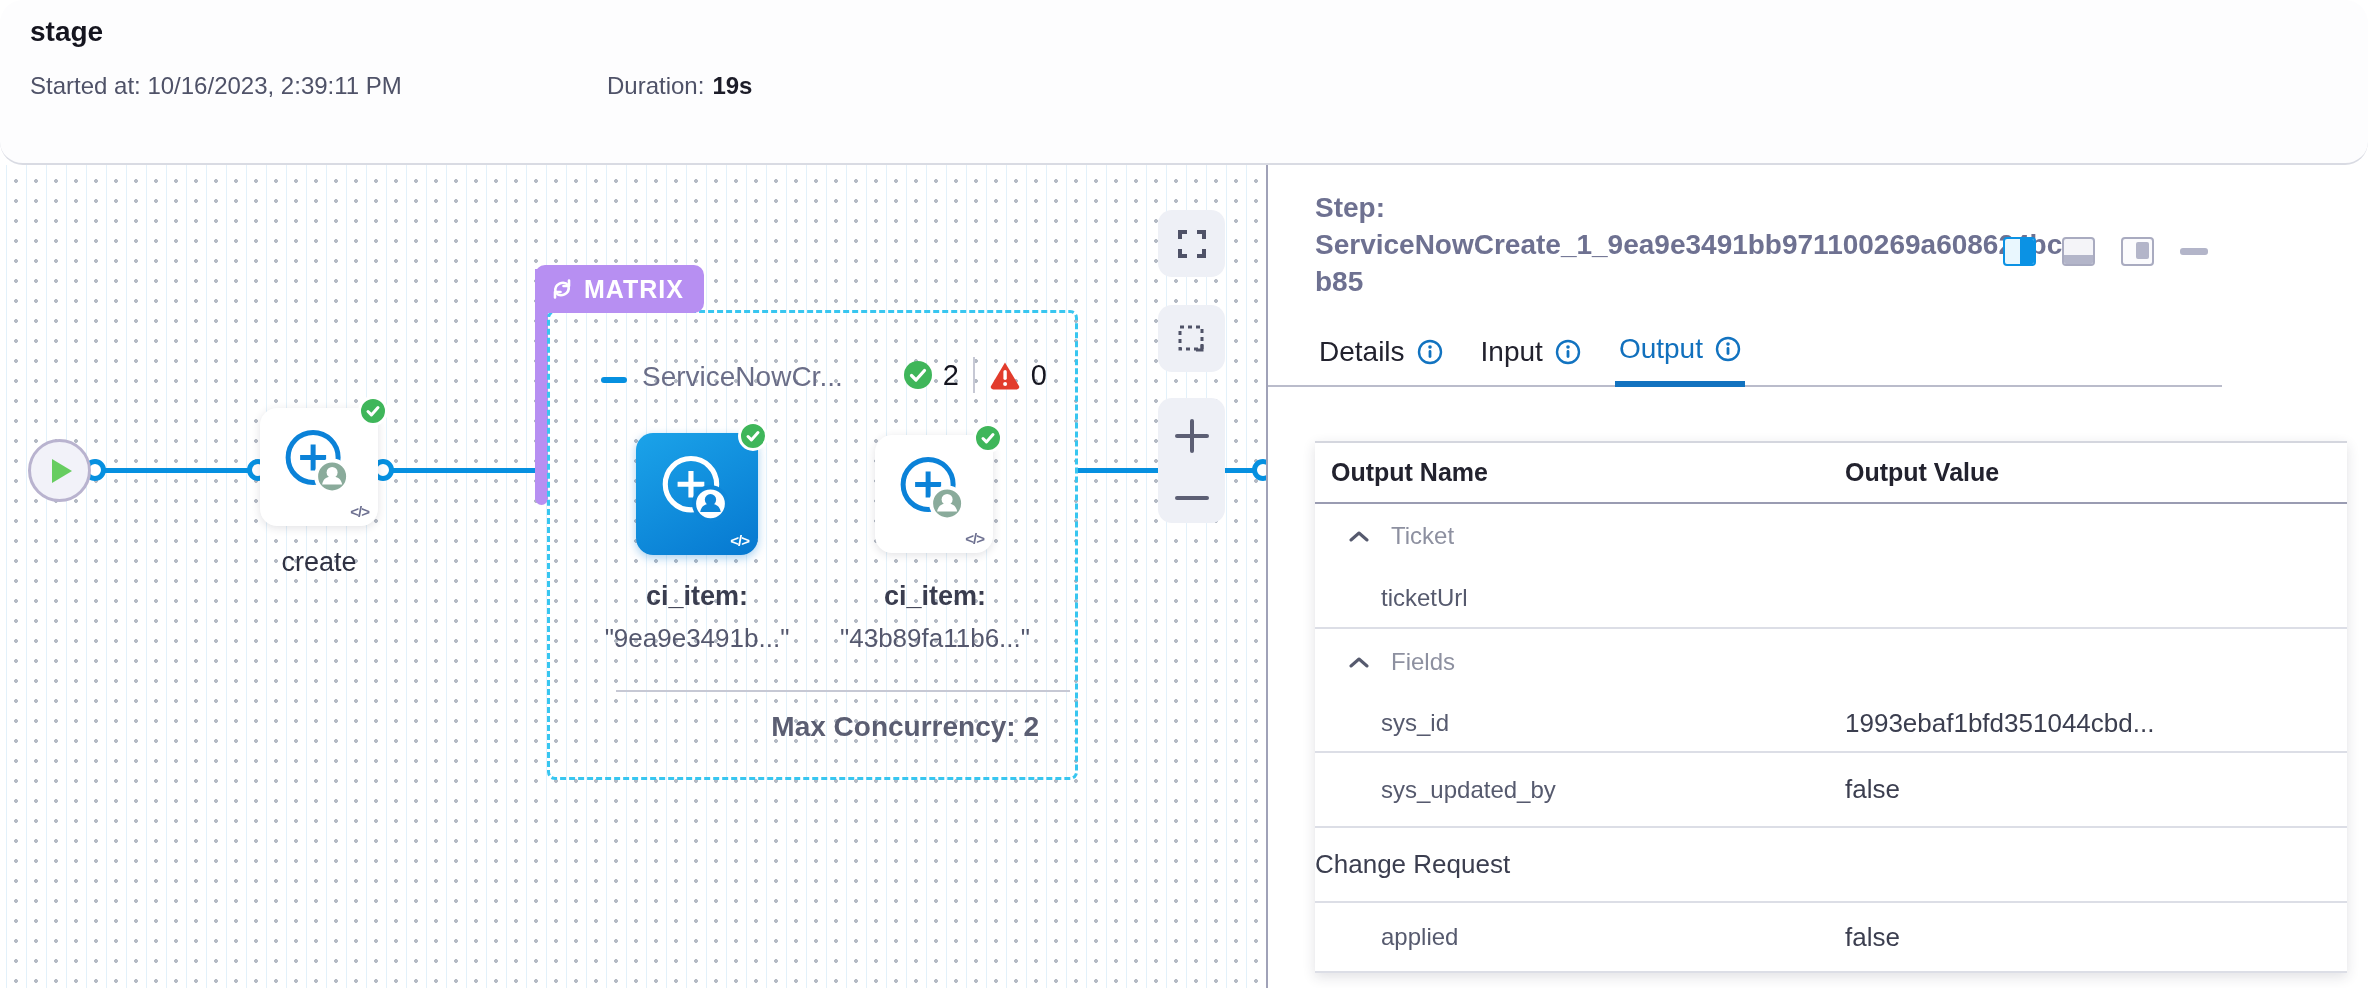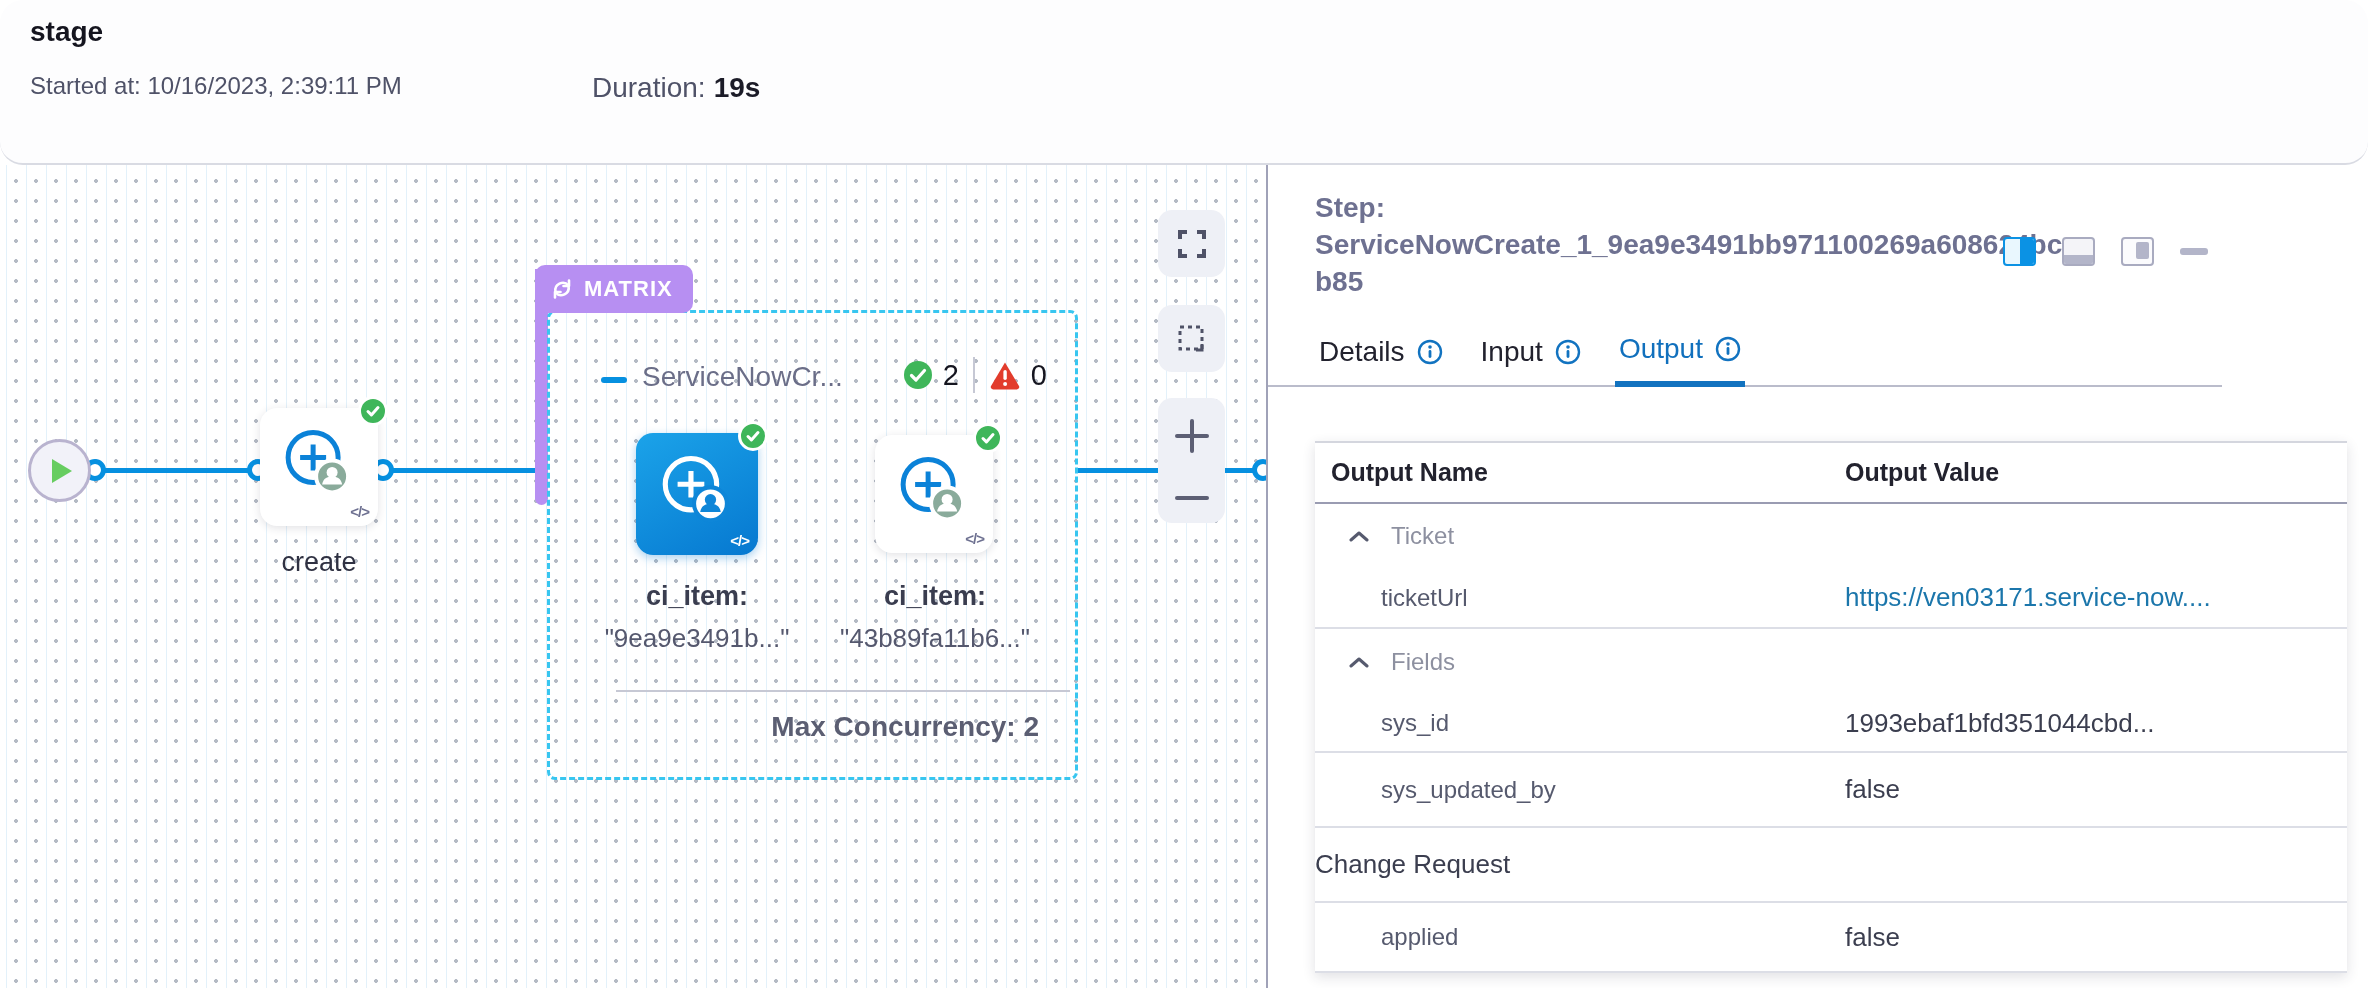--- a/index.html
+++ b/index.html
@@ -5,21 +5,21 @@
   * { margin:0; padding:0; box-sizing:border-box; }
   html,body { width:2378px; height:988px; overflow:hidden; background:#fff;
     font-family:"Liberation Sans", sans-serif; }
   .app { position:relative; width:2378px; height:988px; }
 
   
   .top-header { position:absolute; left:0; top:0; width:2368px; height:165px;
     background:#fdfdfe; border-bottom:2px solid #d9dbe3; z-index:30;border-radius:23px; }
   .stage-title { position:absolute; left:30px; top:16px; font-size:28px; font-weight:bold; color:#15151f; }
   .meta-started { position:absolute; left:30px; top:72px; font-size:24px; color:#4f5268; }
-  .meta-duration { position:absolute; left:592px; top:72px; font-size:28px; color:#4f5268; }
+  .meta-duration { position:absolute; left:607px; top:72px; font-size:24px; color:#4f5268; }
   .meta-duration b { color:#1c1c28; font-weight:600; margin-left:8px; }
 
   
   .canvas { position:absolute; left:0; top:165px; width:1266px; height:823px; overflow:hidden;
     background-color:#ffffff;
     background-image:
       radial-gradient(circle, #b4bac4 1.6px, rgba(180,186,196,0) 2.2px),
       linear-gradient(90deg, #e3f1fa 1.5px, rgba(227,241,250,0) 1.5px);
     background-size:20px 20px, 20px 20px;
     background-position:6px 6px, 6px 6px; }
@@ -39,21 +39,21 @@
   .code-tag { position:absolute; right:9px; bottom:6px; font-size:15px; font-weight:bold; color:#6e7191; letter-spacing:-1px; }
   .check-badge { position:absolute; right:-10px; top:-12px; width:30px; height:30px; border-radius:50%;
     background:#3fb65a; border:3px solid #fff; display:flex; align-items:center; justify-content:center; z-index:5; }
   .node-label { position:absolute; font-size:27px; color:#2f3142; transform:translateX(-50%); white-space:nowrap; z-index:4; }
 
   
   .matrix-bar { position:absolute; left:535px; top:104px; width:13px; height:236px; background:#b78ff2;
     border-radius:0 0 7px 7px; z-index:5; }
   .matrix-badge { position:absolute; left:535px; top:100px; height:48px; padding:0 20px 0 14px;
     background:#b78ff2; border-radius:10px; display:flex; align-items:center; gap:9px; z-index:7; }
-  .matrix-badge span { color:#fff; font-size:22px; font-weight:bold; letter-spacing:1px; }
+  .matrix-badge span { color:#fff; font-size:25px; font-weight:bold; letter-spacing:1px; }
   .matrix-box { position:absolute; left:547px; top:145px; width:531px; height:470px;
     border:3px dashed #38c6f0; border-radius:8px; z-index:6; }
   .matrix-minus { position:absolute; left:51px; top:64px; width:26px; height:6px; border-radius:3px;
     background:#0690e0; }
   .matrix-name { position:absolute; left:92px; top:48px; font-size:28px; font-weight:500; color:#6b6e88; }
   .matrix-status { position:absolute; right:28px; top:44px; display:flex; align-items:center; gap:10px; }
   .matrix-status .cnt { font-size:29px; font-weight:500; color:#15151f; }
   .status-sep { width:2px; height:36px; background:#c6c8d4; margin:0 4px; }
   .mx-node1 { left:86px; top:120px; background:linear-gradient(150deg,#1ba3e9,#0678d0); box-shadow:0 3px 10px rgba(6,120,208,.35); }
   .mx-node2 { left:325px; top:122px; }
@@ -301,21 +301,20 @@
       </div>
 
       <div class="t-group h-ticket-g">
         <svg width="20" height="12" viewBox="0 0 20 12">
           <path d="M2 10l8-7 8 7" fill="none" stroke="#565a6e" stroke-width="3" stroke-linecap="round" stroke-linejoin="round"></path>
         </svg>
         <span>Ticket</span>
       </div>
       <div class="t-row h-ticket-r">
         <div class="rname">ticketUrl</div>
-        <div class="rval link">https://ven03171.service-now....</div>
       </div>
 
       <div class="t-group h-fields-g">
         <svg width="20" height="12" viewBox="0 0 20 12">
           <path d="M2 10l8-7 8 7" fill="none" stroke="#565a6e" stroke-width="3" stroke-linecap="round" stroke-linejoin="round"></path>
         </svg>
         <span>Fields</span>
       </div>
       <div class="t-row h-f1">
         <div class="rname">sys_id</div>

